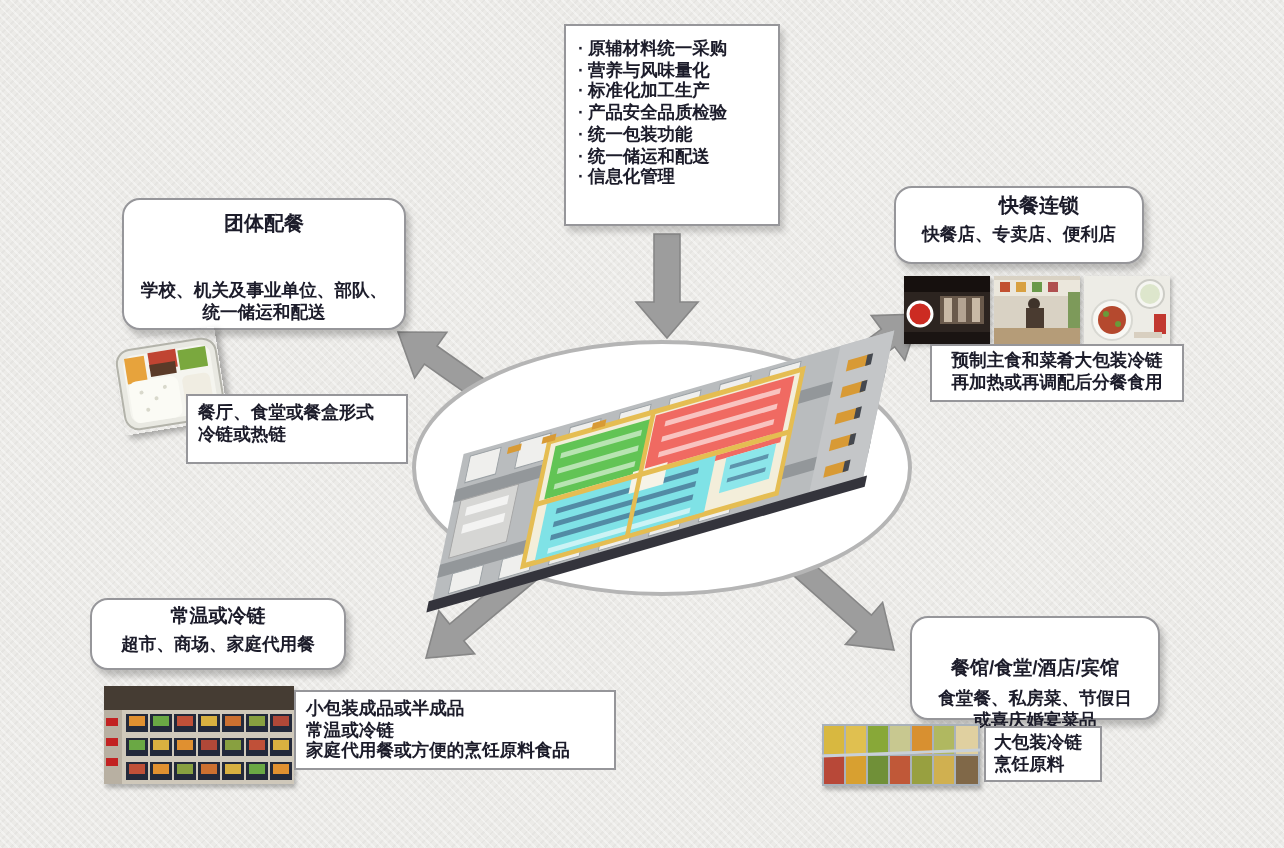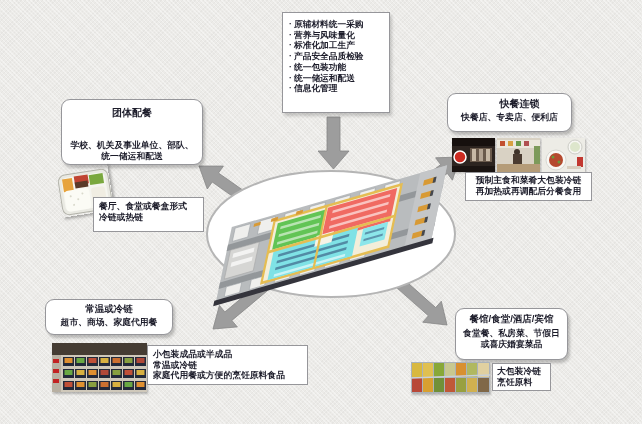--- a/index.html
+++ b/index.html
@@ -36,21 +36,21 @@
   #ff-box .title{margin-bottom:2px;margin-left:20px;}
   #ff-photos{left:452px;top:138px;width:133px;height:34px;display:flex;gap:2px;position:absolute;z-index:2;}
   #ff-photos svg{box-shadow:1px 1px 2px rgba(0,0,0,.25);}
   #ff-note{left:465px;top:172px;width:127px;height:29px;text-align:center;padding:2px 4px;font-size:8.6px;line-height:11.6px;}
 
   #sm-box{left:45px;top:299px;width:128px;height:36px;padding-top:3px;}
   #sm-box .title{font-size:9.5px;margin-bottom:2px;}
   #sm-photo{left:52px;top:343px;}
   #sm-note{left:147px;top:345px;width:161px;height:40px;}
 
-  #rs-box{left:455px;top:308px;width:113px;height:52px;padding-top:4px;}
+  #rs-box{left:455px;top:308px;width:125px;height:52px;padding-top:20px;}
   #rs-box .title{font-size:9.5px;margin-bottom:3px;}
   #rs-photo{left:411px;top:362px;}
   #rs-note{left:492px;top:363px;width:59px;height:28px;padding:2px 4px;line-height:11px;}
 </style>
 </head>
 <body>
 
 <div id="canvas">
 
   <svg id="diagram-svg" width="642" height="424" viewBox="0 0 642 424">

